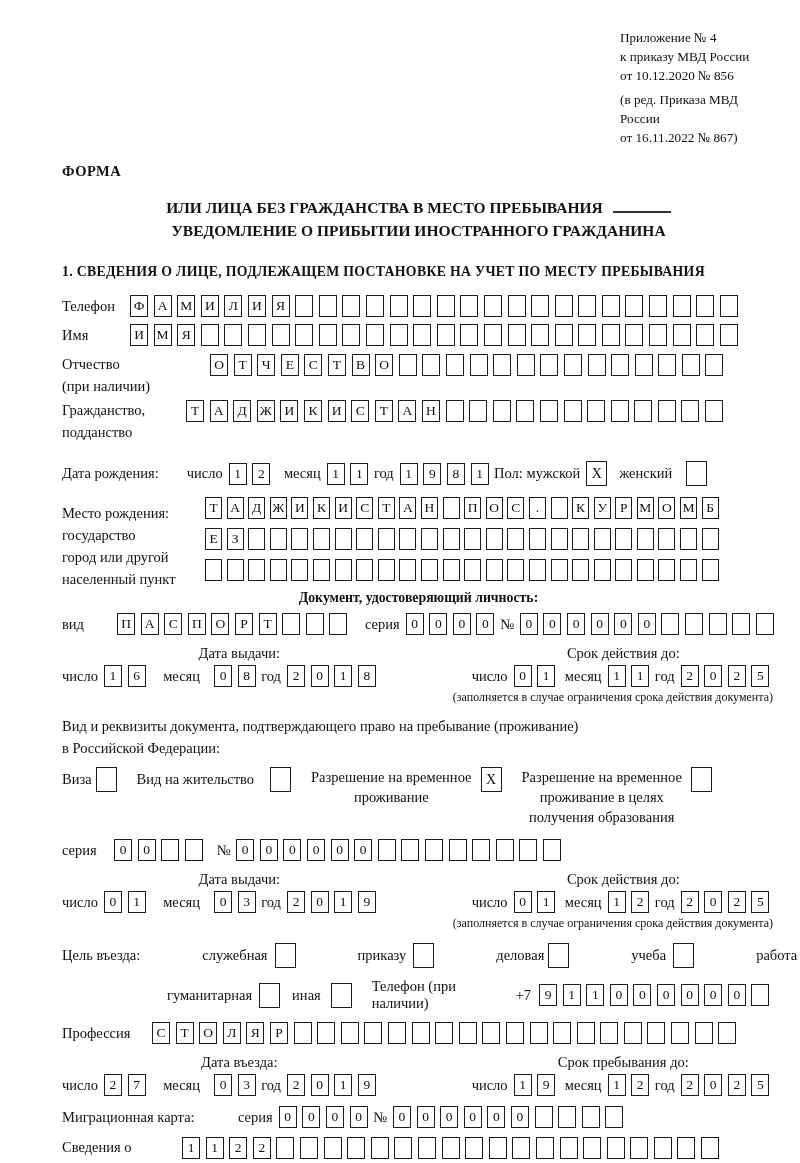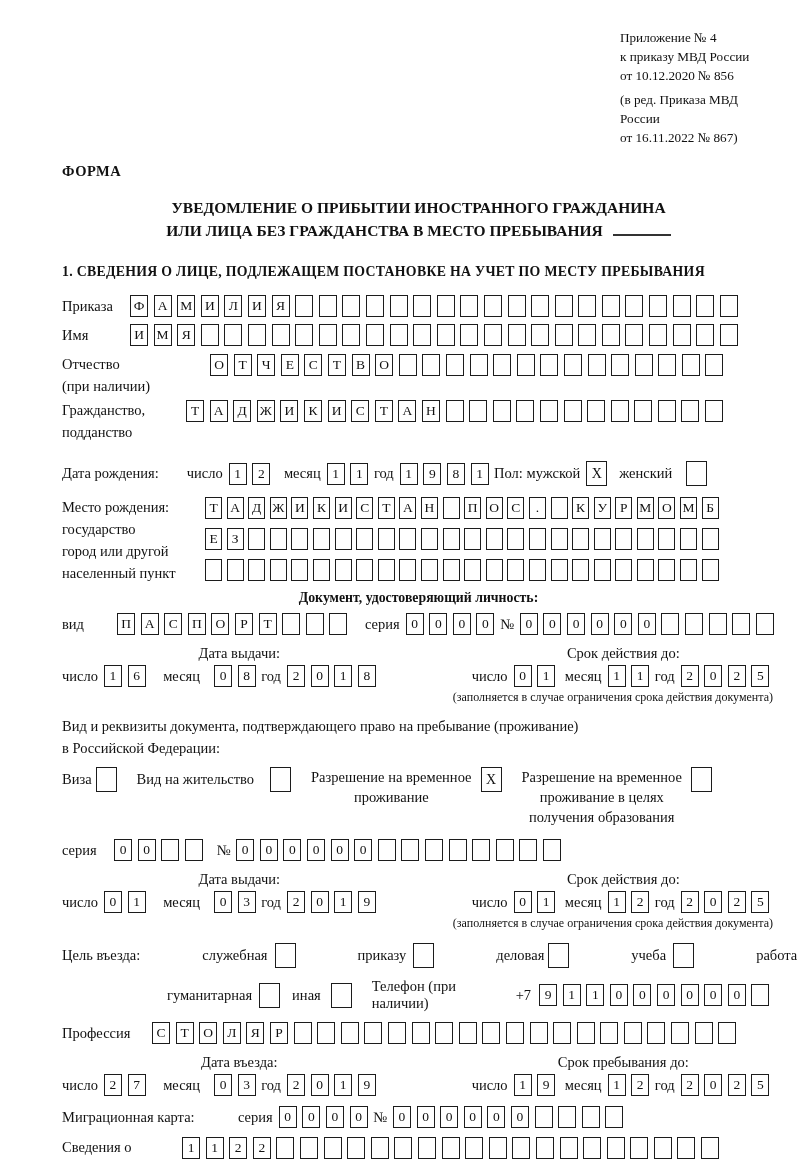--- a/index.html
+++ b/index.html
@@ -50,28 +50,28 @@
   <div class="appendix">
     <div>Приложение № 4</div>
     <div>к приказу МВД России</div>
     <div>от 10.12.2020 № 856</div>
     <div class="edition">(в ред. Приказа МВД России</div>
     <div>от 16.11.2022 № 867)</div>
   </div>
   <div class="forma">ФОРМА</div>
 
   <div class="title">
+    <div><span>ИЛИ ЛИЦА БЕЗ ГРАЖДАНСТВА В МЕСТО ПРЕБЫВАНИЯ</span><span class="blank-line"></span></div>
     <div>УВЕДОМЛЕНИЕ О ПРИБЫТИИ ИНОСТРАННОГО ГРАЖДАНИНА</div>
-    <div><span>ИЛИ ЛИЦА БЕЗ ГРАЖДАНСТВА В МЕСТО ПРЕБЫВАНИЯ</span><span class="blank-line"></span></div>
   </div>
 
   <div class="sec-heading">1. СВЕДЕНИЯ О ЛИЦЕ, ПОДЛЕЖАЩЕМ ПОСТАНОВКЕ НА УЧЕТ ПО МЕСТУ ПРЕБЫВАНИЯ</div>
 
   <div class="frow" style="margin-top:15px;">
-    <span class="lbl" style="width:68px;">Приказа</span>
+    <span class="lbl" style="width:68px;">Телефон</span>
     <span class="cells">
         <span class="cell">Ф</span>
         <span class="cell">А</span>
         <span class="cell">М</span>
         <span class="cell">И</span>
         <span class="cell">Л</span>
         <span class="cell">И</span>
         <span class="cell">Я</span>
         <span class="cell"></span>
         <span class="cell"></span>
@@ -216,21 +216,21 @@
         <span class="cell">1</span>
       </span>
     <span class="inline-lbl">Пол: мужской</span>
     <span class="checkbox">X</span>
       <span class="gap12"></span>
     <span class="inline-lbl">женский</span>
       <span class="gap8"></span>
     <span class="checkbox"></span>
   </div>
 
-  <div class="stack" style="margin-top:10px;">
+  <div class="stack" style="margin-top:10px;align-items:flex-end;">
     <div class="lblcol" style="width:143px;">
       <div>Место рождения:</div>
       <div>государство</div>
       <div>город или другой</div>
       <div>населенный пункт</div>
     </div>
     <div class="rows tight" style="padding-top:1px;">
       <span class="cells">
           <span class="cell">Т</span>
           <span class="cell">А</span>

